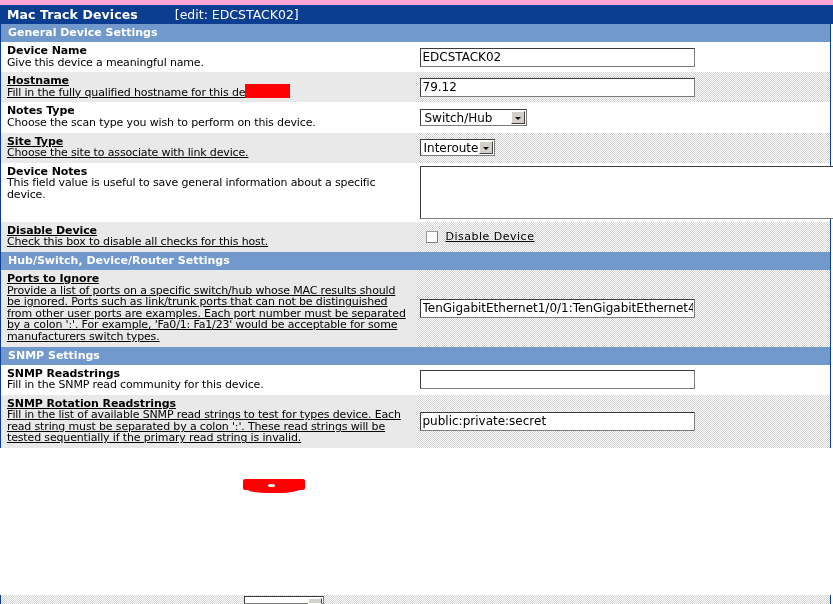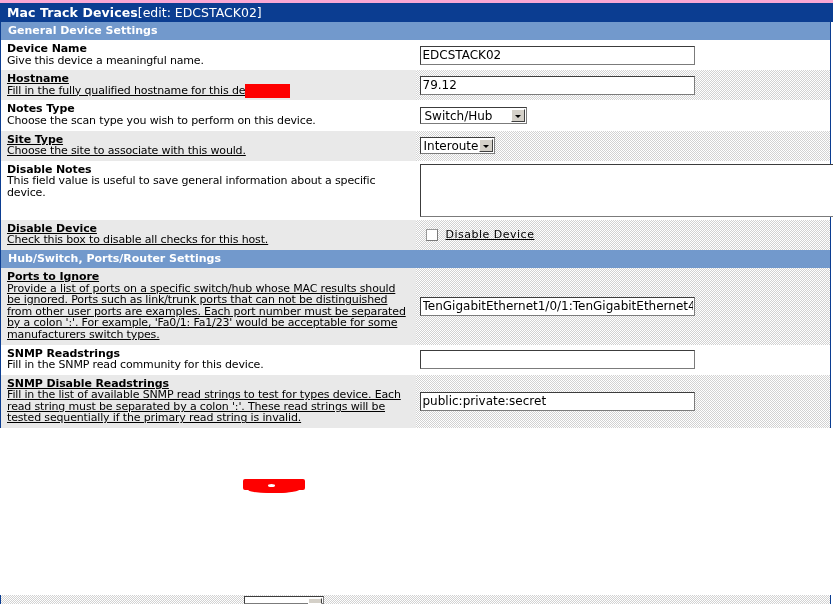--- a/index.html
+++ b/index.html
@@ -22,30 +22,32 @@
   }
   
   .titlebar {
     height: 19px;
     background: #0b3d91;
     color: #ffffff;
     padding: 0 0 0 7px;
     display: flex;
     align-items: center;
     white-space: nowrap;
-    border-top: 3px solid #f9a8d4;
+    border-top: 5px solid #f9a8d4;
+    gap: 32px;
   }
   .titlebar .t-main {
     font-weight: bold;
     font-size: 12.5px;
     letter-spacing: .1px;
   }
   .titlebar .t-sub {
     font-weight: normal;
     font-size: 12.5px;
+    margin-left: 5px;
   }
   
   .formtable {
     width: 831px;
     border-collapse: collapse;
     border-left: 1px solid #0b3d91;
     border-right: 1px solid #0b3d91;
     table-layout: fixed;
   }
   .sechead td {
@@ -293,35 +295,35 @@
           <span class="sel-btn">
                 <i></i>
               </span>
         </div>
       </td>
     </tr>
 
     <tr class="row-grey">
       <td class="labelcell">
         <span class="fieldlabel">Site Type</span>
-        <span class="fielddesc">Choose the site to associate with this would.</span>
+        <span class="fielddesc">Choose the site to associate with link device.</span>
       </td>
       <td class="fieldcell">
         <div class="sel sel-site">
           <span class="sel-label">Interoute</span>
           <span class="sel-btn">
                 <i></i>
               </span>
         </div>
       </td>
     </tr>
 
     <tr class="row-white">
       <td class="labelcell">
-        <span class="fieldlabel">Disable Notes</span>
+        <span class="fieldlabel">Device Notes</span>
         <span class="fielddesc">This field value is useful to save general information about a specific device.</span>
       </td>
       <td class="fieldcell">
         <div class="ta-wrap">
           <textarea style=""></textarea>
 
         </div>
       </td>
     </tr>
 
@@ -332,47 +334,50 @@
       </td>
       <td class="fieldcell">
         <div class="chkline">
           <span class="chkbox"></span>
           <span class="chklabel">Disable Device</span>
         </div>
       </td>
     </tr>
 
     <tr class="sechead">
-      <td colspan="2">Hub/Switch, Ports/Router Settings</td>
+      <td colspan="2">Hub/Switch, Device/Router Settings</td>
     </tr>
 
     <tr class="row-grey">
       <td class="labelcell">
         <span class="fieldlabel">Ports to Ignore</span>
         <span class="fielddesc">Provide a list of ports on a specific switch/hub whose MAC results should be ignored. Ports such as link/trunk ports that can not be distinguished from other user ports are examples. Each port number must be separated by a colon ':'. For example, 'Fa0/1: Fa1/23' would be acceptable for some manufacturers switch types.</span>
       </td>
       <td class="fieldcell">
         <input class="txt w-med" type="text" value="TenGigabitEthernet1/0/1:TenGigabitEthernet4/0/1" style="">
       </td>
     </tr>
 
+    <tr class="sechead">
+      <td colspan="2">SNMP Settings</td>
+    </tr>
 
     <tr class="row-white">
       <td class="labelcell">
         <span class="fieldlabel">SNMP Readstrings</span>
         <span class="fielddesc">Fill in the SNMP read community for this device.</span>
       </td>
       <td class="fieldcell">
         <input class="txt w-med" type="text" value="" style="">
       </td>
     </tr>
 
     <tr class="row-grey">
       <td class="labelcell">
-        <span class="fieldlabel">SNMP Disable Readstrings</span>
+        <span class="fieldlabel">SNMP Rotation Readstrings</span>
         <span class="fielddesc">Fill in the list of available SNMP read strings to test for types device. Each read string must be separated by a colon ':'. These read strings will be tested sequentially if the primary read string is invalid.</span>
       </td>
       <td class="fieldcell">
         <input class="txt w-med" type="text" value="public:private:secret" style="">
       </td>
     </tr>
 
   </tbody>
     </table>
 

